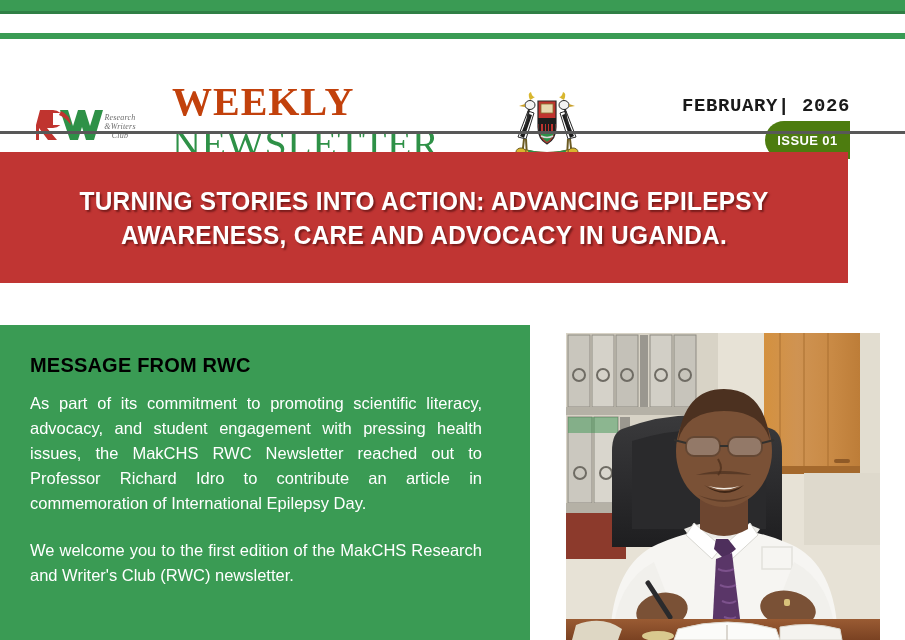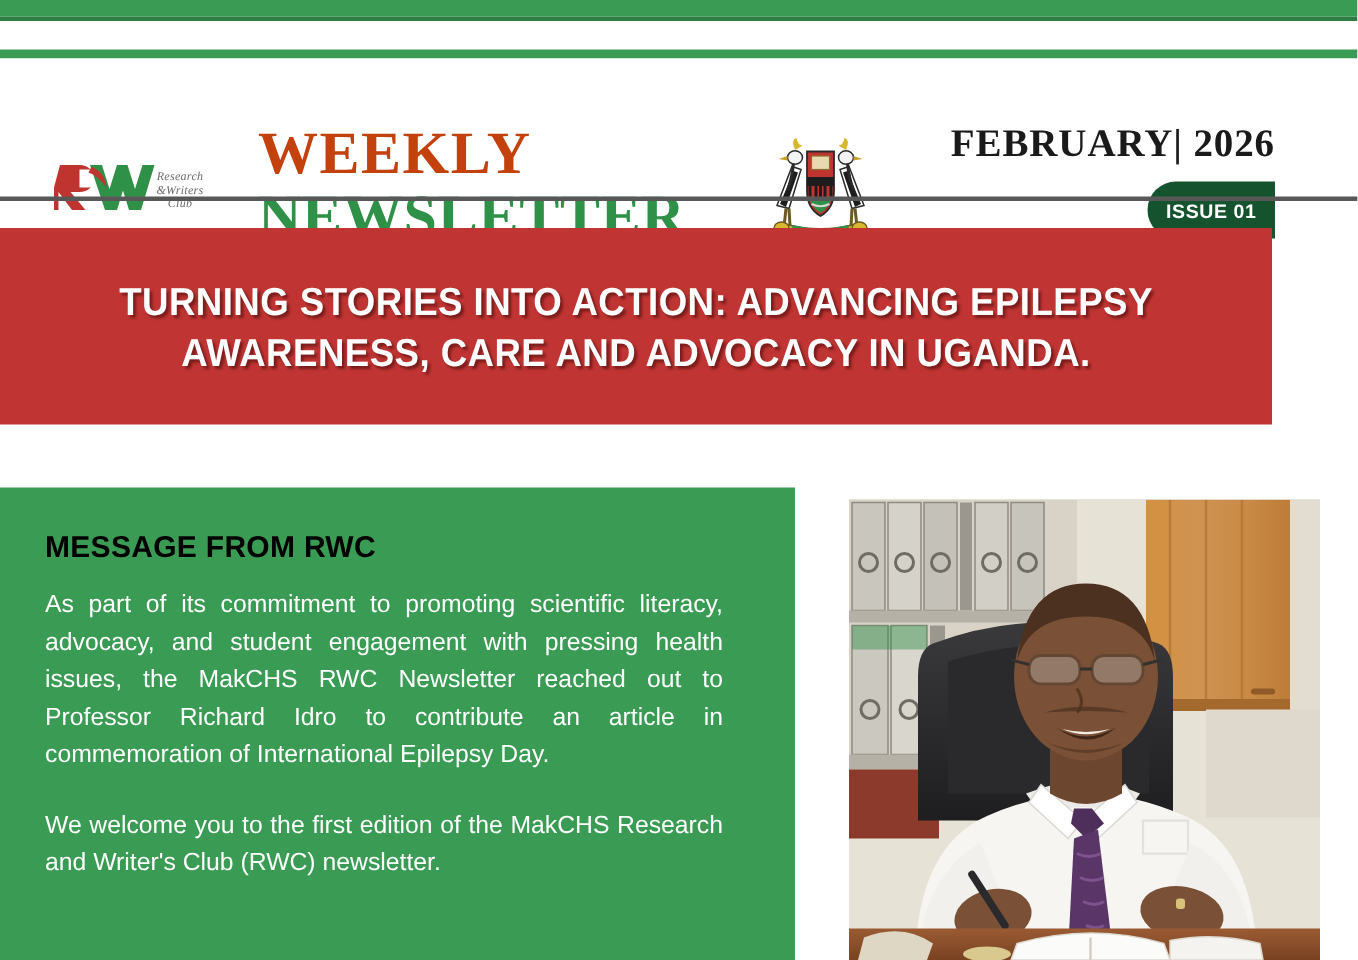--- a/index.html
+++ b/index.html
@@ -81,49 +81,49 @@
     font-family: "Liberation Serif", serif;
     font-weight: bold;
     font-size: 40px;
     line-height: 42px;
     letter-spacing: 1px;
     color: #c2410c;
     margin: 0;
   }
   .title-newsletter {
     font-family: "Liberation Serif", serif;
-    font-weight: bold;
+    font-weight: normal;
     font-size: 40px;
     line-height: 42px;
     letter-spacing: .5px;
     color: #2e9147;
     margin: 0;
   }
 
   .crest {
     position: absolute;
     left: 512px; top: 48px;
     width: 70px; height: 78px;
   }
 
   .issue-date {
     position: absolute;
-    right: 55px; top: 42px;
-    font-family: Liberation Serif, serif;
-    font-weight: bold;
-    font-size: 26px;
+    right: 55px; top: 56px;
+    font-family: Liberation Mono, monospace;
+    font-weight: bold;
+    font-size: 19px;
     letter-spacing: .6px;
     color: #1a1a1a;
     white-space: nowrap;
   }
   .issue-badge {
     position: absolute;
     left: 765px; top: 82px;
     width: 85px; height: 38px;
-    background: #14532d;
+    background: #4d7c0f;
     border-radius: 19px 0 0 19px;
     display: flex;
     align-items: center;
     justify-content: center;
     color: #ffffff;
     font-family: "Liberation Sans", sans-serif;
     font-weight: bold;
     font-size: 13px;
     letter-spacing: .4px;
   }

